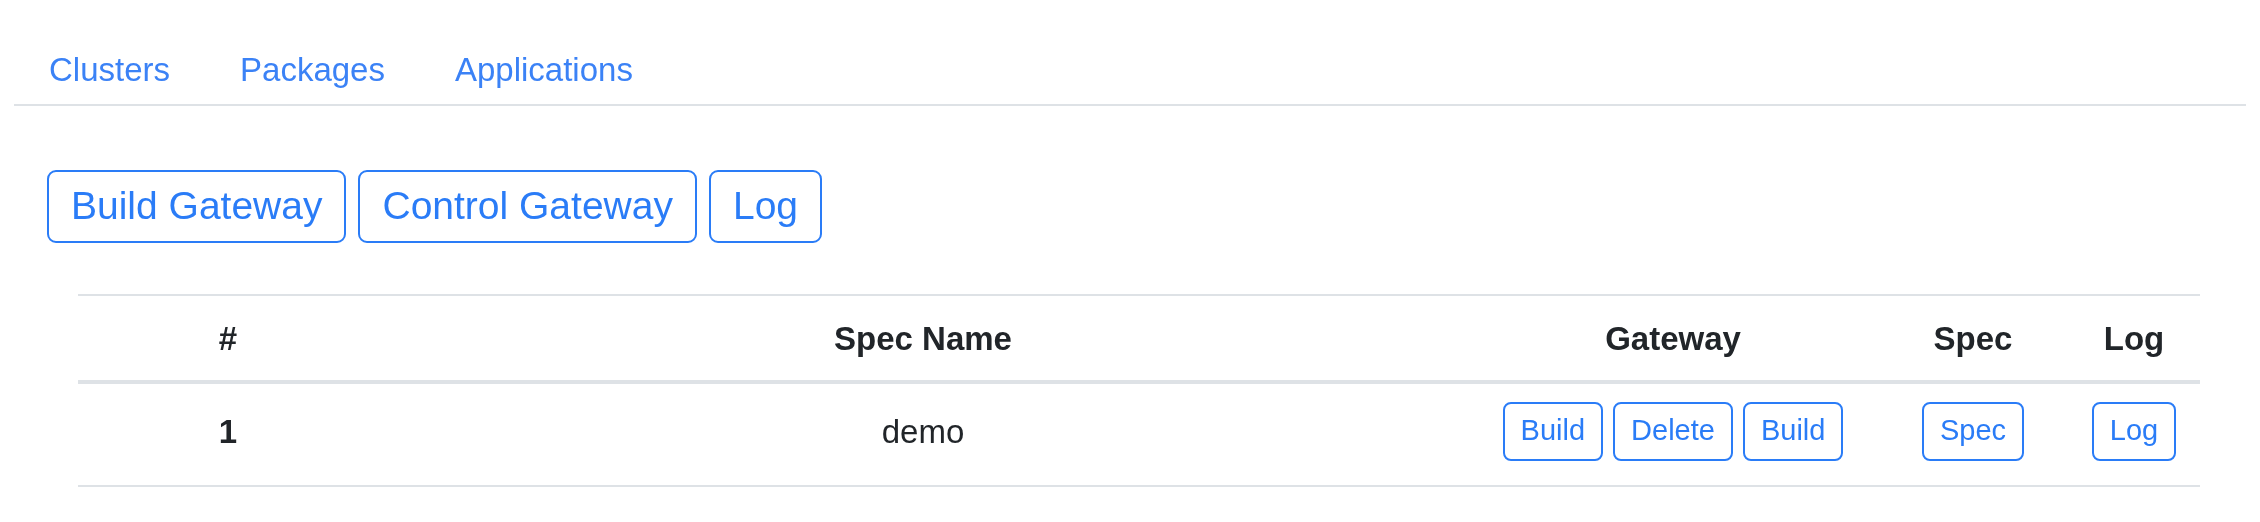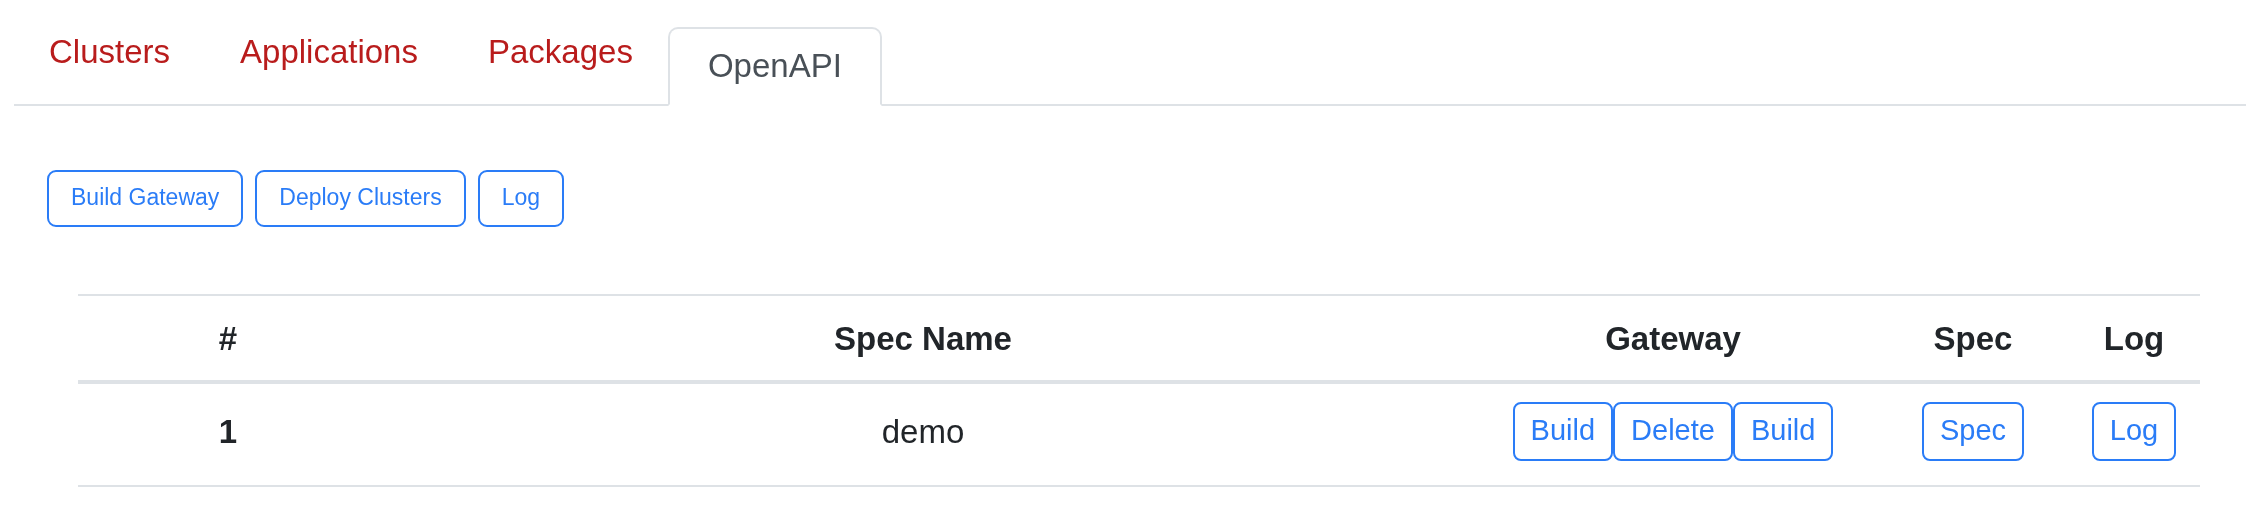--- a/index.html
+++ b/index.html
@@ -29,22 +29,22 @@
   .tabs {
     position: absolute;
     left: 0;
     bottom: -2px;
     display: flex;
     align-items: flex-end;
   }
   .tab {
     font-size: 33px;
     line-height: 1;
-    color: #b91c1c;
-    padding: 16px 33px 36px 33px;
+    color: #3b82f6;
+    padding: 16px 33px 18px 33px;
     border: 2px solid transparent;
     border-radius: 10px 10px 0 0;
     background: transparent;
     white-space: nowrap;
     cursor: pointer;
     text-decoration: none;
   }
   .tab.active {
     color: #495057;
     background: #ffffff;
@@ -55,21 +55,21 @@
   
   .toolbar {
     position: absolute;
     left: 47px;
     top: 170px;
     display: flex;
     gap: 12px;
   }
   .btn {
     font-family: "Liberation Sans", sans-serif;
-    font-size: 23px;
+    font-size: 39px;
     line-height: 1;
     color: #2a7cf7;
     background: #ffffff;
     border: 2px solid #2a7cf7;
     border-radius: 9px;
     padding: 14px 22px 16px 22px;
     white-space: nowrap;
     cursor: pointer;
     box-sizing: border-box;
   }
@@ -107,55 +107,52 @@
     vertical-align: middle;
     color: #212529;
     padding: 18px 8px 24px 8px;
     border-bottom: 2px solid #dee2e6;
   }
   table.spec-table tbody td.rownum {
     font-weight: bold;
   }
   .cellbtns {
     display: flex;
-    gap: 0;
+    gap: 10px;
     justify-content: center;
     align-items: center;
   }
 
   
   col.c-num   { width: 300px; }
   col.c-name  { width: 1090px; }
   col.c-ctrl  { width: 410px; }
   col.c-spec  { width: 190px; }
   col.c-log   { width: 132px; }
 </style>
 </head>
 <body>
 
 <div class="tabbar">
   <div class="tabs">
     <div class="tab">
       <span>Clusters</span>
     </div>
     <div class="tab">
-      <span>Applications</span>
+      <span>Packages</span>
     </div>
     <div class="tab">
-      <span>Packages</span>
-    </div>
-    <div class="tab active">
-      <span>OpenAPI</span>
+      <span>Applications</span>
     </div>
   </div>
 </div>
 
 <div class="toolbar">
   <button class="btn">Build Gateway</button>
-  <button class="btn">Deploy Clusters</button>
+  <button class="btn">Control Gateway</button>
   <button class="btn">Log</button>
 </div>
 
 <div class="table-wrap">
   <table class="spec-table">
     <colgroup>
       <col class="c-num">
       <col class="c-name">
       <col class="c-ctrl">
       <col class="c-spec">

